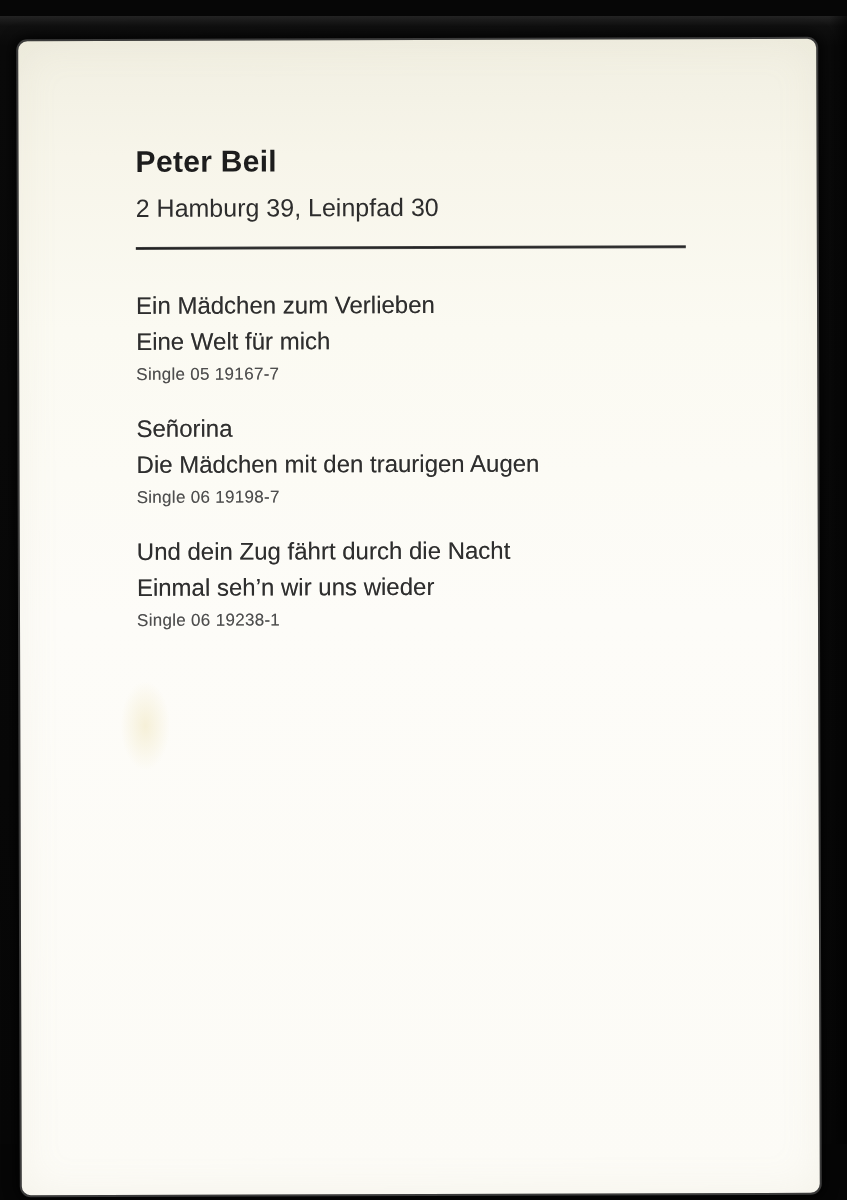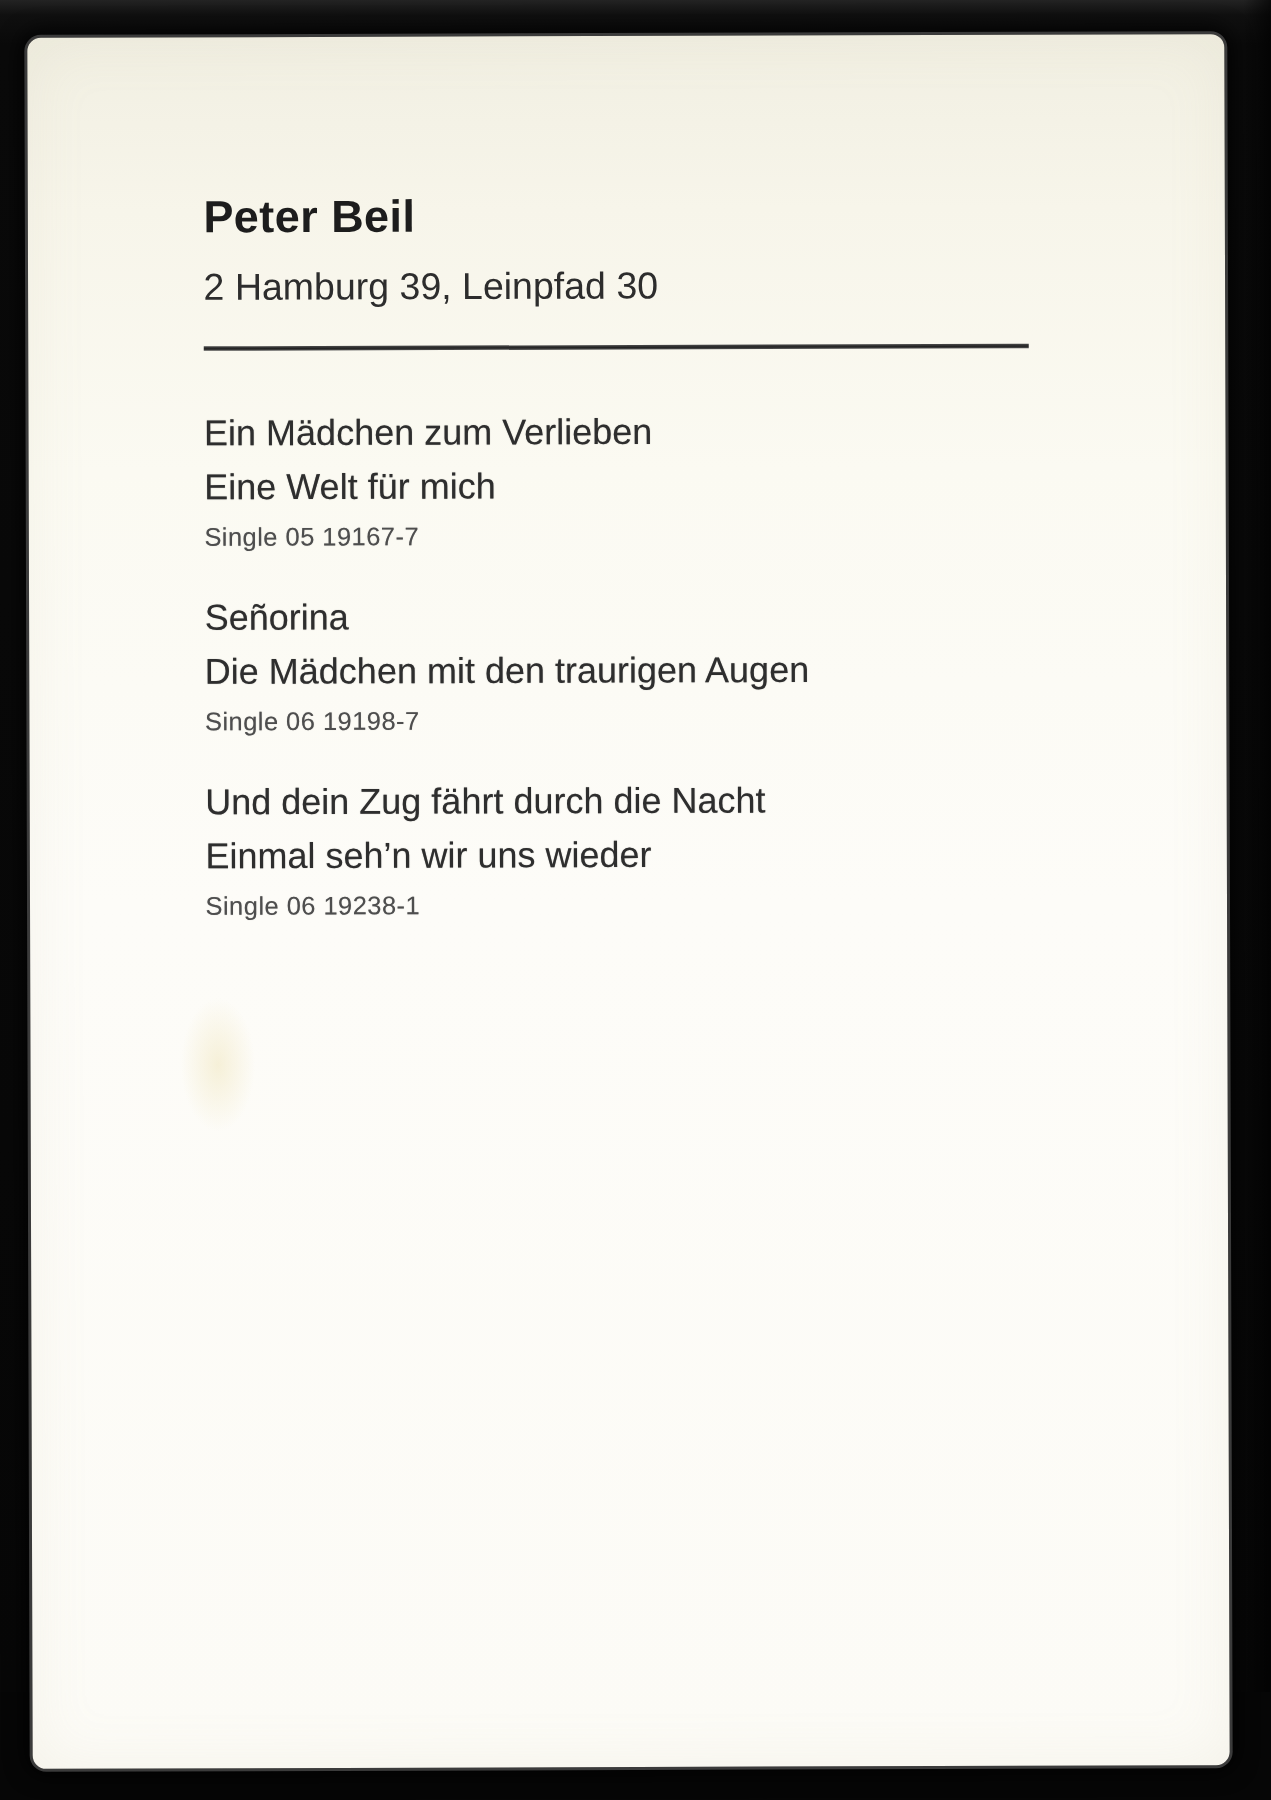--- a/index.html
+++ b/index.html
@@ -10,20 +10,21 @@
     overflow: hidden;
     background: #060606;
     font-family: "Liberation Sans", "DejaVu Sans", sans-serif;
   }
   .scan-bg {
     position: relative;
     width: 847px;
     height: 1128px;
     background:
       linear-gradient(180deg, #232323 0%, #101010 10px, #0a0a0a 30px, #070707 100%);
+    margin-top: 16px;
   }
   .scan-bg::after {
     
     content: "";
     position: absolute;
     right: 0; top: 0;
     width: 18px; height: 100%;
     background: linear-gradient(90deg, rgba(0,0,0,0) 0%, rgba(0,0,0,.65) 100%);
   }
   .card {

